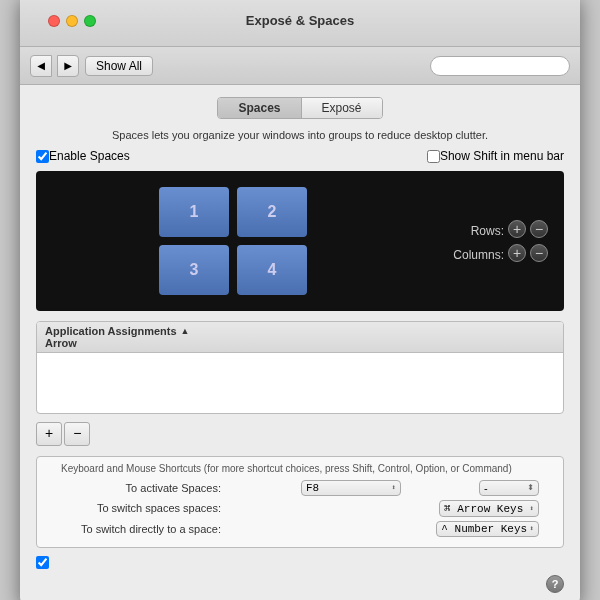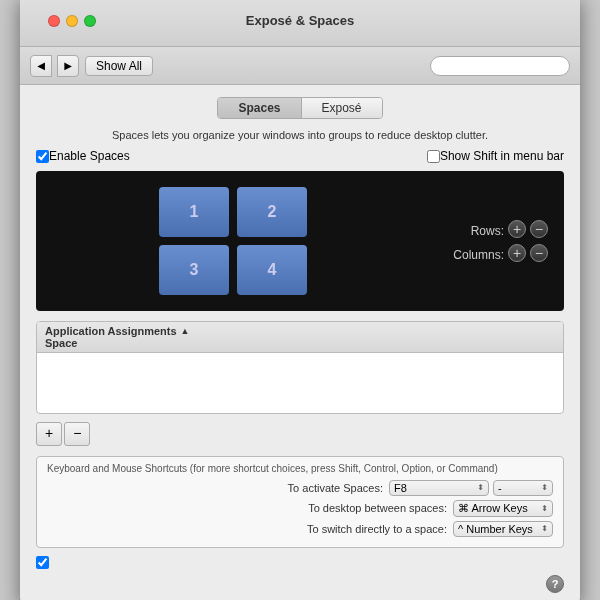--- a/index.html
+++ b/index.html
@@ -270,36 +270,36 @@
       padding: 1px 8px;
       font-size: 14px;
       cursor: pointer;
       border-radius: 3px;
       line-height: 1.4;
     }
 
     .shortcuts-section {
       border: 1px solid #bbb;
       border-radius: 4px;
-      padding: 6px 10px;
+      padding: 6px 24px;
       background: #f8f8f8;
       margin-bottom: 8px;
     }
 
     .shortcuts-title {
       font-size: 10px;
       color: #555;
       margin-bottom: 6px;
     }
 
     .shortcut-row {
       display: flex;
       align-items: center;
       margin-bottom: 4px;
-      justify-content: flex-end;
+      justify-content: space-between;
     }
 
     .shortcut-label {
       font-size: 11px;
       color: #333;
       text-align: right;
       width: 160px;
       margin-right: 6px;
     }
 
@@ -308,20 +308,21 @@
       border: 1px solid #aaa;
       border-radius: 4px;
       padding: 1px 4px;
       font-size: 11px;
       cursor: pointer;
       display: flex;
       align-items: center;
       gap: 2px;
       min-width: 100px;
       justify-content: space-between;
+      font-family: Liberation Mono, monospace;
     }
 
     .dropdown-arrow {
       font-size: 8px;
       color: #666;
     }
 
     .shortcut-dropdown2 {
       background: linear-gradient(to bottom, #f5f5f5, #e5e5e5);
       border: 1px solid #aaa;
@@ -442,21 +443,21 @@
         </div>
       </div>
     </div>
 
     <div class="table-section">
       <div class="table-header">
         <div class="table-header-col">
           <span>Application Assignments</span>
           <span class="sort-arrow">▲</span>
         </div>
-        <div class="table-header-col">Space</div>
+        <div class="table-header-col">Arrow</div>
       </div>
       <div class="table-body"></div>
     </div>
 
     <div class="table-footer-btns">
       <div class="add-remove-btn">
         <span>+</span>
       </div>
       <div class="add-remove-btn">
         <span>−</span>
@@ -472,21 +473,21 @@
           <span>F8</span>
           <span class="dropdown-arrow">⬍</span>
         </div>
         <div class="shortcut-dropdown2">
           <span>-</span>
           <span class="dropdown-arrow">⬍</span>
         </div>
       </div>
 
       <div class="shortcut-row">
-        <span class="shortcut-label">To desktop between spaces:</span>
+        <span class="shortcut-label">To switch spaces spaces:</span>
         <div class="shortcut-dropdown">
           <span>⌘ Arrow Keys</span>
           <span class="dropdown-arrow">⬍</span>
         </div>
       </div>
 
       <div class="shortcut-row">
         <span class="shortcut-label">To switch directly to a space:</span>
         <div class="shortcut-dropdown">
           <span>^ Number Keys</span>

